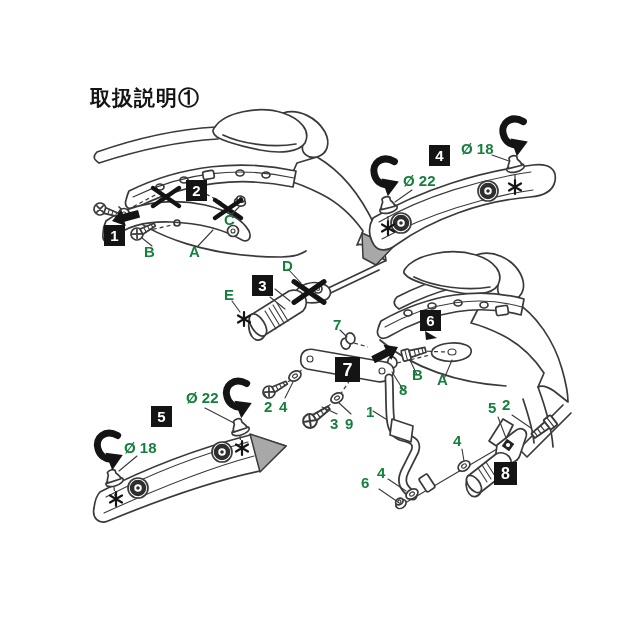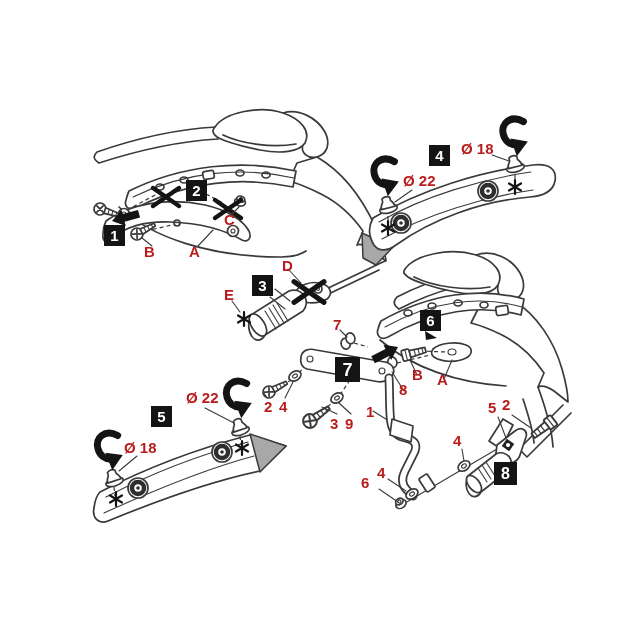--- a/index.html
+++ b/index.html
@@ -4,34 +4,35 @@
 <style>
   html,body{margin:0;padding:0;}
   body{width:640px;height:640px;background:#ffffff;position:relative;overflow:hidden;
        font-family:"Liberation Sans",sans-serif;}
   #sheet{position:absolute;inset:0;}
   .title{position:absolute;left:90px;top:84px;font-size:21px;font-weight:700;color:#141414;letter-spacing:1px;}
   #art{position:absolute;left:0;top:0;}
   .step-marker{position:absolute;width:19px;height:19px;background:var(--black,#141414);color:#fff;
        font-weight:700;font-size:15px;display:flex;align-items:center;justify-content:center;line-height:1;
        box-shadow:0 0 0 1px #141414;}
-  .part-label{position:absolute;font-weight:700;font-size:15px;color:#b91c1c;white-space:nowrap;line-height:1;}
+  .part-label{position:absolute;font-weight:700;font-size:15px;color:#15803d;white-space:nowrap;line-height:1;}
   
   .ln{stroke:var(--line,#3a3a3a);fill:none;stroke-width:1.7;stroke-linecap:round;stroke-linejoin:round;}
   .wh{stroke:var(--line,#3a3a3a);fill:#ffffff;stroke-width:1.7;stroke-linecap:round;stroke-linejoin:round;}
   .dk{stroke:var(--line,#3a3a3a);fill:var(--dark,#a8a8a8);stroke-width:1.5;stroke-linejoin:round;}
   .thin{stroke-width:1.1;}
   .dash{stroke:var(--line,#3a3a3a);fill:none;stroke-width:1.2;stroke-dasharray:4 3;}
   .bk{fill:var(--black,#141414);stroke:none;}
 </style>
 </head>
 <body>
 
 <div id="sheet">
 
+  <div class="title">取扱説明①</div>
 
   <svg id="art" width="640" height="640" viewBox="0 0 640 640">
     <defs>
       <g id="hook">
         <path d="M6,-22 C-6,-30 -17,-22 -15,-11 C-14,-4 -9,0 -3,1" fill="none" stroke="#141414" stroke-width="7" stroke-linecap="round"></path>
         <polygon points="-8,-6 9,-2 -3,12" fill="#141414"></polygon>
       </g>
       <g id="cap">
         <ellipse class="wh" cx="0" cy="2" rx="9" ry="4"></ellipse>
         <path class="wh" d="M-7,1 C-7,-3 -5,-4 -4,-6 L-4,-9 C-2,-11 2,-11 4,-9 L4,-6 C5,-4 7,-3 7,1 Z"></path>

